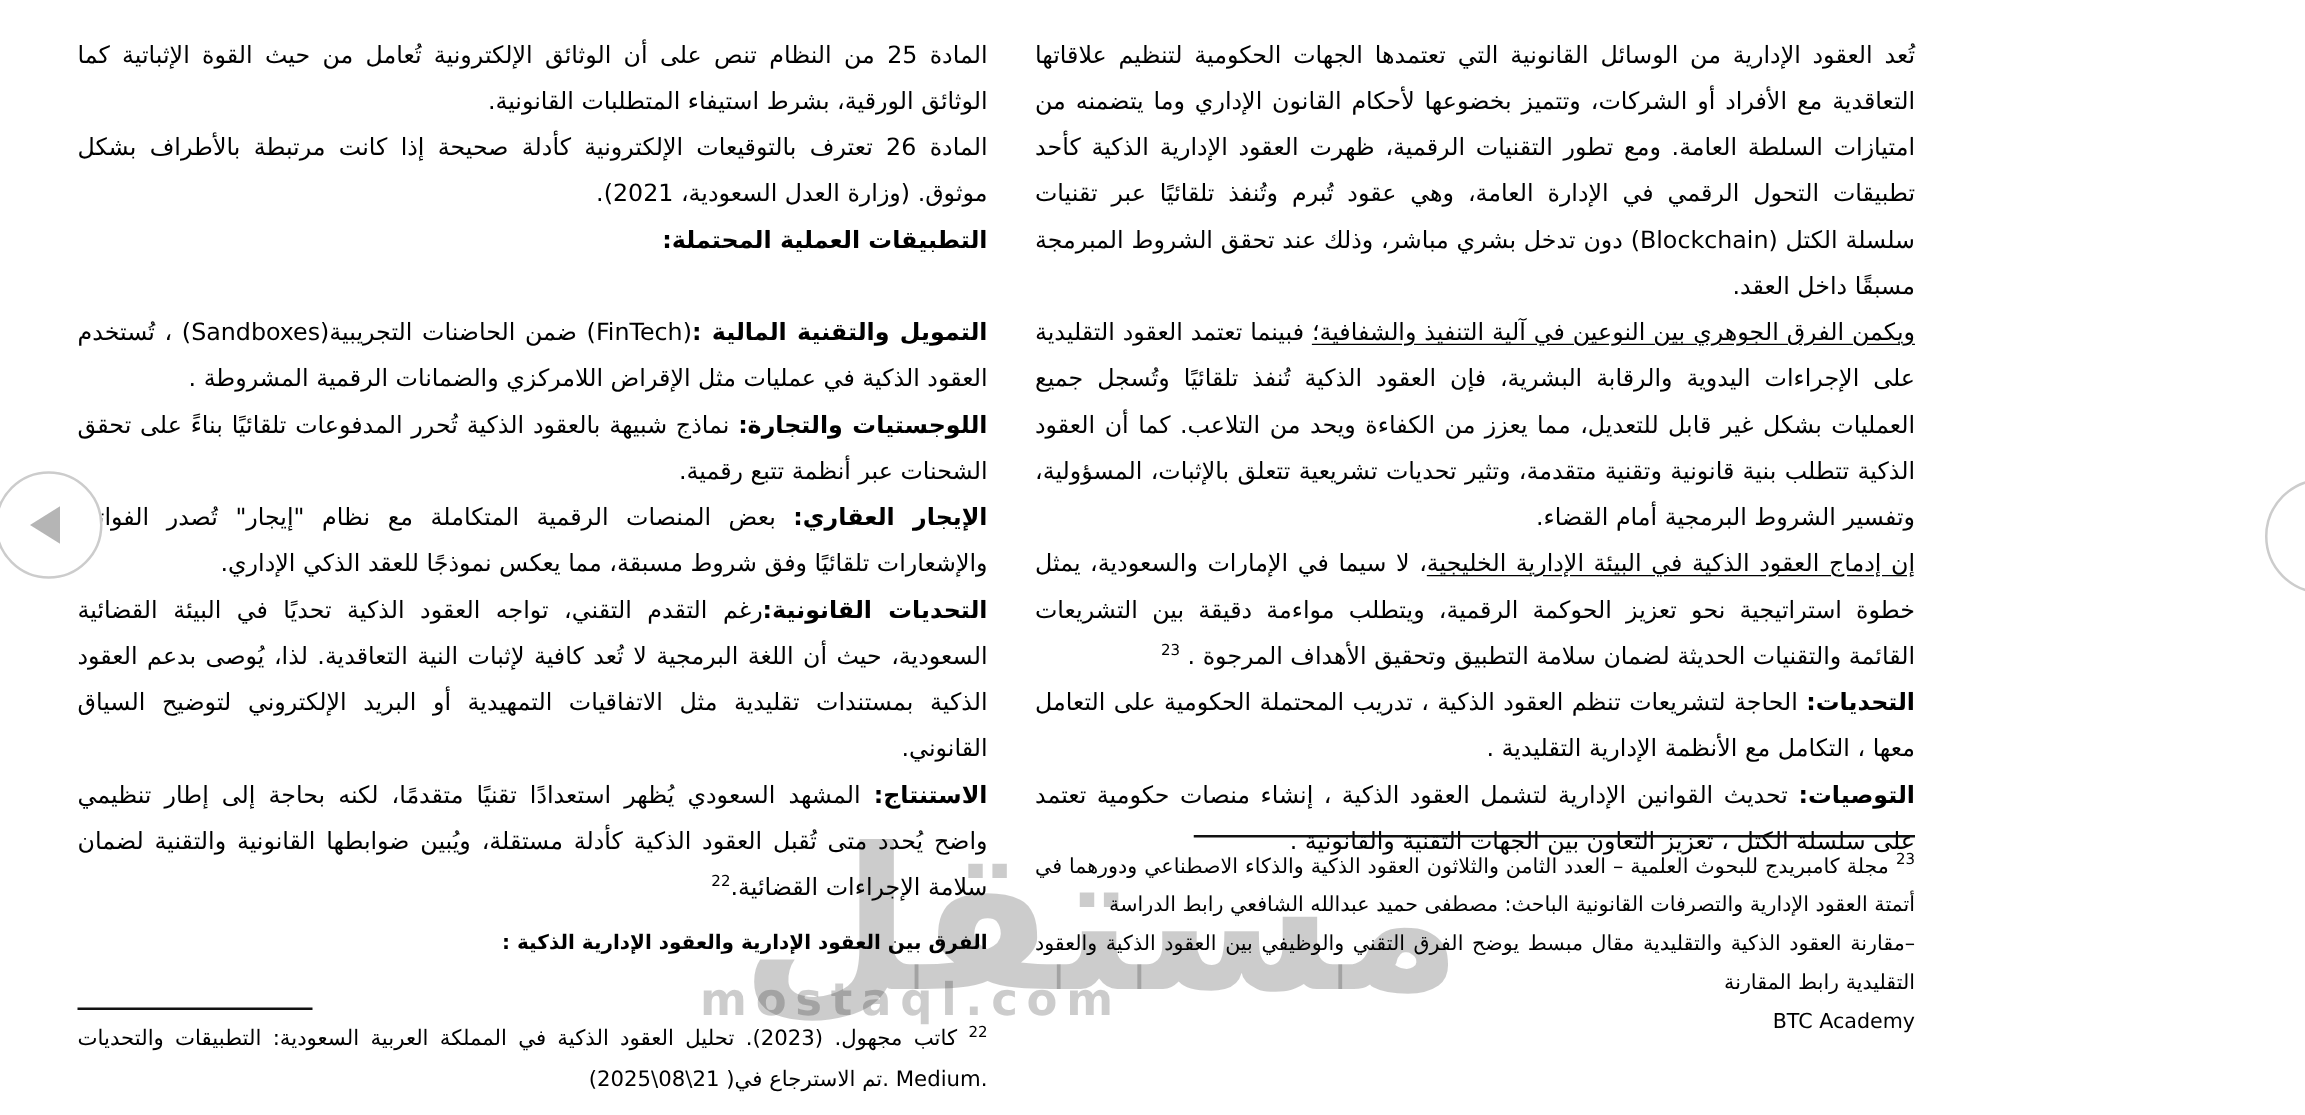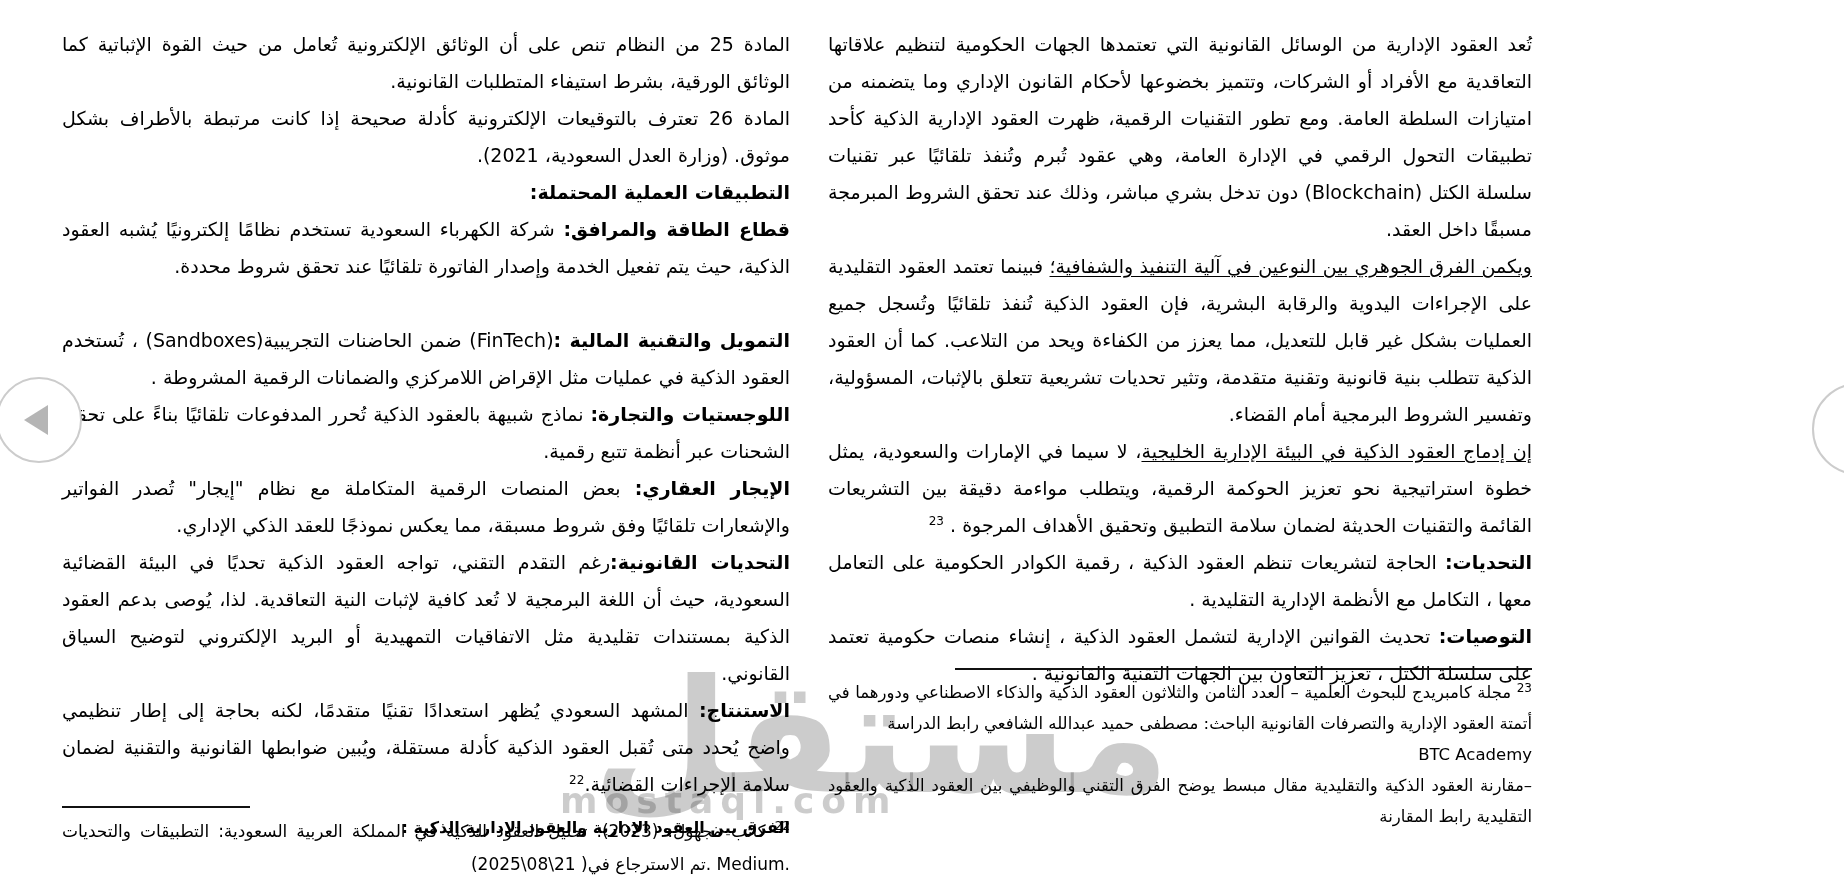--- a/index.html
+++ b/index.html
@@ -61,40 +61,39 @@
 
 <div class="watermark">
   <div class="wm-logo">مستقل</div>
   <div class="wm-url">mostaql.com</div>
 </div>
 
 <div class="col col-right">
     <p><span>تُعد العقود الإدارية من الوسائل القانونية التي تعتمدها الجهات الحكومية لتنظيم علاقاتها التعاقدية مع الأفراد أو الشركات، وتتميز بخضوعها لأحكام القانون الإداري وما يتضمنه من امتيازات السلطة العامة. ومع تطور التقنيات الرقمية، ظهرت العقود الإدارية الذكية كأحد تطبيقات التحول الرقمي في الإدارة العامة، وهي عقود تُبرم وتُنفذ تلقائيًا عبر تقنيات سلسلة الكتل (Blockchain) دون تدخل بشري مباشر، وذلك عند تحقق الشروط المبرمجة مسبقًا داخل العقد.</span></p>
     <p><span class="u">ويكمن الفرق الجوهري بين النوعين في آلية التنفيذ والشفافية؛</span><span> فبينما تعتمد العقود التقليدية على الإجراءات اليدوية والرقابة البشرية، فإن العقود الذكية تُنفذ تلقائيًا وتُسجل جميع العمليات بشكل غير قابل للتعديل، مما يعزز من الكفاءة ويحد من التلاعب. كما أن العقود الذكية تتطلب بنية قانونية وتقنية متقدمة، وتثير تحديات تشريعية تتعلق بالإثبات، المسؤولية، وتفسير الشروط البرمجية أمام القضاء.</span></p>
     <p><span class="u">إن إدماج العقود الذكية في البيئة الإدارية الخليجية</span><span>، لا سيما في الإمارات والسعودية، يمثل خطوة استراتيجية نحو تعزيز الحوكمة الرقمية، ويتطلب مواءمة دقيقة بين التشريعات القائمة والتقنيات الحديثة لضمان سلامة التطبيق وتحقيق الأهداف المرجوة . </span><sup>23</sup></p>
-    <p><span class="b">التحديات:</span><span> الحاجة لتشريعات تنظم العقود الذكية ، رقمية الكوادر الحكومية على التعامل معها ، التكامل مع الأنظمة الإدارية التقليدية .</span></p>
+    <p><span class="b">التحديات:</span><span> الحاجة لتشريعات تنظم العقود الذكية ، تدريب المحتملة الحكومية على التعامل معها ، التكامل مع الأنظمة الإدارية التقليدية .</span></p>
     <p><span class="b">التوصيات:</span><span> تحديث القوانين الإدارية لتشمل العقود الذكية ، إنشاء منصات حكومية تعتمد على سلسلة الكتل ، تعزيز التعاون بين الجهات التقنية والقانونية .</span></p>
   </div>
 
 <div class="footnote-area fn-right">
   <div class="divider div-right"></div>
   <div>
       <p><sup>23</sup><span> مجلة كامبريدج للبحوث العلمية – العدد الثامن والثلاثون العقود الذكية والذكاء الاصطناعي ودورهما في أتمتة العقود الإدارية والتصرفات القانونية الباحث: مصطفى حميد عبدالله الشافعي رابط الدراسة</span></p>
+      <p><span>–مقارنة العقود الذكية والتقليدية مقال مبسط يوضح الفرق التقني والوظيفي بين العقود الذكية والعقود التقليدية رابط المقارنة</span></p>
       <p><span>BTC Academy</span></p>
-      <p><span>–مقارنة العقود الذكية والتقليدية مقال مبسط يوضح الفرق التقني والوظيفي بين العقود الذكية والعقود التقليدية رابط المقارنة</span></p>
       <p></p>
     </div>
 </div>
 
 <div class="col col-left">
   <div>
       <p><span>المادة 25 من النظام تنص على أن الوثائق الإلكترونية تُعامل من حيث القوة الإثباتية كما الوثائق الورقية، بشرط استيفاء المتطلبات القانونية.</span></p>
       <p><span>المادة 26 تعترف بالتوقيعات الإلكترونية كأدلة صحيحة إذا كانت مرتبطة بالأطراف بشكل موثوق. (وزارة العدل السعودية، 2021).</span></p>
       <p><span class="b">التطبيقات العملية المحتملة:</span></p>
-      <p><span class="b">قطاع الطاقة والمرافق:</span><span> شركة الكهرباء السعودية تستخدم نظامًا إلكترونيًا يُشبه العقود الذكية، حيث يتم تفعيل الخدمة وإصدار الفاتورة تلقائيًا عند تحقق شروط محددة.</span></p>
       <p class="gap"><span>&nbsp;</span></p>
       <p><span class="b">التمويل والتقنية المالية :</span><span>(FinTech) ضمن الحاضنات التجريبية(Sandboxes) ، تُستخدم العقود الذكية في عمليات مثل الإقراض اللامركزي والضمانات الرقمية المشروطة .</span></p>
       <p><span class="b">اللوجستيات والتجارة:</span><span> نماذج شبيهة بالعقود الذكية تُحرر المدفوعات تلقائيًا بناءً على تحقق الشحنات عبر أنظمة تتبع رقمية.</span></p>
       <p><span class="b">الإيجار العقاري:</span><span> بعض المنصات الرقمية المتكاملة مع نظام "إيجار" تُصدر الفواتير والإشعارات تلقائيًا وفق شروط مسبقة، مما يعكس نموذجًا للعقد الذكي الإداري.</span></p>
       <p><span class="b">التحديات القانونية:</span><span>رغم التقدم التقني، تواجه العقود الذكية تحديًا في البيئة القضائية السعودية، حيث أن اللغة البرمجية لا تُعد كافية لإثبات النية التعاقدية. لذا، يُوصى بدعم العقود الذكية بمستندات تقليدية مثل الاتفاقيات التمهيدية أو البريد الإلكتروني لتوضيح السياق القانوني.</span></p>
       <p><span class="b">الاستنتاج:</span><span> المشهد السعودي يُظهر استعدادًا تقنيًا متقدمًا، لكنه بحاجة إلى إطار تنظيمي واضح يُحدد متى تُقبل العقود الذكية كأدلة مستقلة، ويُبين ضوابطها القانونية والتقنية لضمان سلامة الإجراءات القضائية.</span><sup>22</sup></p>
     </div>
   <div class="section-heading">الفرق بين العقود الإدارية والعقود الإدارية الذكية :</div>
 </div>
 

